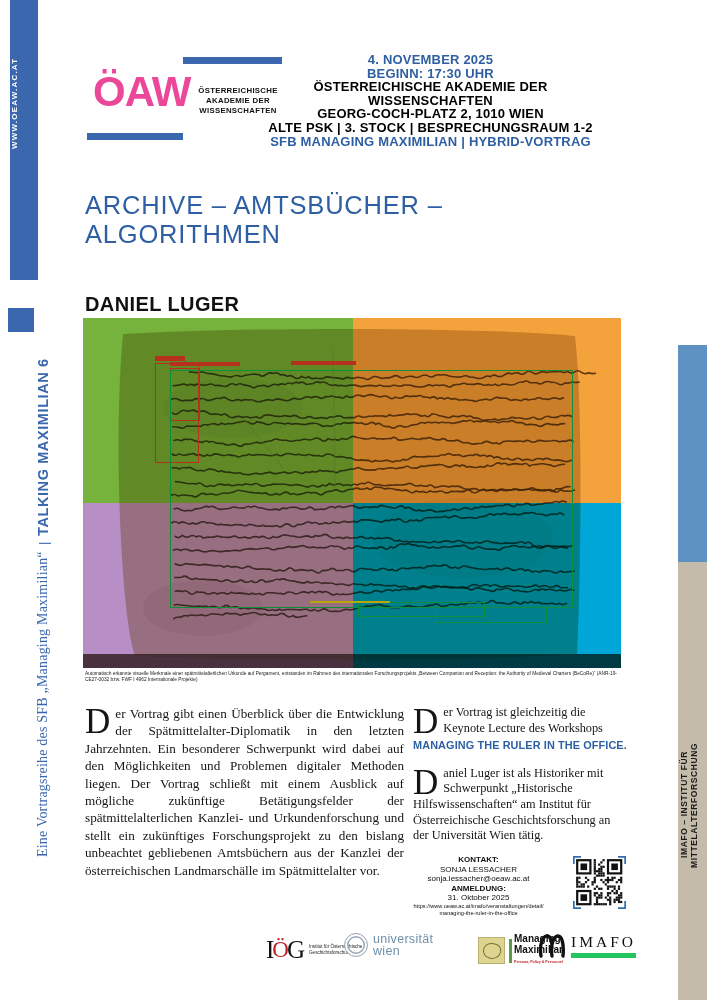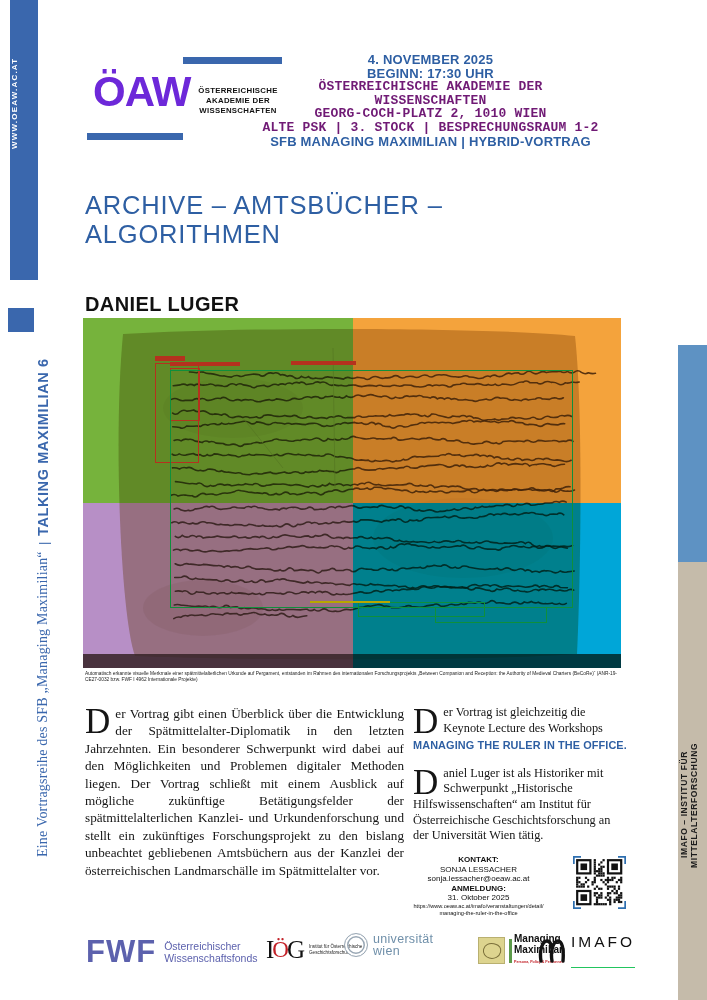--- a/index.html
+++ b/index.html
@@ -21,26 +21,26 @@
   #rail-right-blue{left:678px;top:345px;width:29px;height:217px;background:#5e92c3;}
   #rail-right-tan{left:678px;top:562px;width:29px;height:438px;background:#c5bbaa;}
   #rail-right-label{position:absolute;left:679px;top:690px;width:27px;height:230px;
     writing-mode:vertical-rl;transform:rotate(180deg);color:#1c1c1c;
     font-size:8.5px;font-weight:bold;letter-spacing:.6px;text-align:center;}
   
   .blue-bar{position:absolute;height:7px;background:#3a67ad;}
   #oaw-bar-top{left:183px;top:57px;width:99px;}
   #oaw-bar-bottom{left:87px;top:133px;width:96px;}
   #oaw-acronym{position:absolute;left:93px;top:68px;font-size:42px;font-weight:bold;
-    color:#6d28d9;letter-spacing:-1px;font-family:"Liberation Sans",sans-serif;}
+    color:#ec4899;letter-spacing:-1px;font-family:"Liberation Sans",sans-serif;}
   #oaw-name{position:absolute;left:188px;top:86px;width:100px;text-align:center;
     font-size:7.8px;font-weight:bold;color:#111;line-height:10px;letter-spacing:.3px;}
   #event-block{position:absolute;left:240px;top:53px;width:381px;text-align:center;
     font-weight:bold;font-size:13px;line-height:13.6px;letter-spacing:.2px;}
-  .ev-blue{color:#2e5fa3;} .ev-black{color:#701a75;font-family:Liberation Mono, monospace;}
+  .ev-blue{color:#2e5fa3;} .ev-black{color:#000000;}
   
   #main-title{position:absolute;left:85px;top:191px;width:540px;color:#2e5fa3;
     font-size:25.5px;font-weight:normal;letter-spacing:.8px;}
   #subtitle{position:absolute;left:85px;top:227px;width:470px;color:#111;
     font-size:15.5px;font-weight:bold;line-height:20.5px;letter-spacing:.2px;}
   #speaker{position:absolute;left:85px;top:293px;color:#111;font-size:20px;
     font-weight:bold;letter-spacing:.4px;}
   
   #figure-box{position:absolute;left:83px;top:318px;width:538px;height:350px;background:#fff;}
   #figure-box svg{position:absolute;left:0;top:0;}
@@ -91,21 +91,21 @@
   #logo-mm{left:478px;top:934px;display:flex;align-items:center;}
   #logo-mm .pic{width:25px;height:25px;background:#ddd48f;border:1px solid #b9b070;
     position:relative;margin-right:4px;overflow:hidden;}
   #logo-mm .pic:before{content:"";position:absolute;left:4px;top:5px;width:16px;height:14px;
     border-radius:50% 40% 55% 45%;border:1px solid #7a6f3a;transform:rotate(14deg);}
   #logo-mm .gbar{width:3px;height:24px;background:#5d9b4b;margin-right:2px;}
   #logo-mm .txt{font-size:10px;line-height:10.5px;font-weight:bold;color:#111;}
   #logo-mm .sub{font-size:3.6px;color:#c22027;font-weight:bold;}
   #logo-imafo{left:538px;top:933px;display:flex;align-items:center;color:#111;}
   #logo-imafo .txt{font-size:15.5px;letter-spacing:3px;margin-left:5px;
-    border-bottom:1px solid #22c55e;padding-bottom:16px;}
+    border-bottom:5px solid #22c55e;padding-bottom:2px;font-family:Liberation Serif, serif;}
 </style>
 </head>
 <body>
 
 <div id="poster">
 
   <div class="rail" id="rail-left-top"></div>
   <div id="rail-left-url">WWW.OEAW.AC.AT</div>
   <div class="rail" id="rail-left-square"></div>
   <div id="series-vertical">
@@ -337,27 +337,20 @@
         <rect x="3.1" y="33.900000000000006" width="15.400000000000002" height="15.400000000000002" fill="#111"></rect>
         <rect x="5.300000000000001" y="36.1" width="11" height="11" fill="#fff"></rect>
         <rect x="7.5" y="38.300000000000004" width="6.6000000000000005" height="6.6000000000000005" fill="#111"></rect>
         <path d="M 0 8 L 0 0 L 8 0" fill="none" stroke="#2e6fb0" stroke-width="3.4"></path>
         <path d="M 45 0 L 53 0 L 53 8" fill="none" stroke="#2e6fb0" stroke-width="3.4"></path>
         <path d="M 53 45 L 53 53 L 45 53" fill="none" stroke="#2e6fb0" stroke-width="3.4"></path>
         <path d="M 8 53 L 0 53 L 0 45" fill="none" stroke="#2e6fb0" stroke-width="3.4"></path>
       </svg>
   </div>
 
-  <div class="logo" id="logo-fwf">
-    <span class="mark">FWF</span>
-    <span class="txt">
-      <span>Österreichischer</span><br>
-      <span>Wissenschaftsfonds</span>
-    </span>
-  </div>
   <div class="logo" id="logo-iog">
     <span class="mk">I</span>
       <span class="mk mk-o">Ö</span>
       <span class="mk">G</span>
     <span class="txt">
       <span>Institut für Österreichische</span><br>
       <span>Geschichtsforschung</span>
     </span>
   </div>
   <div class="logo" id="logo-univie">

